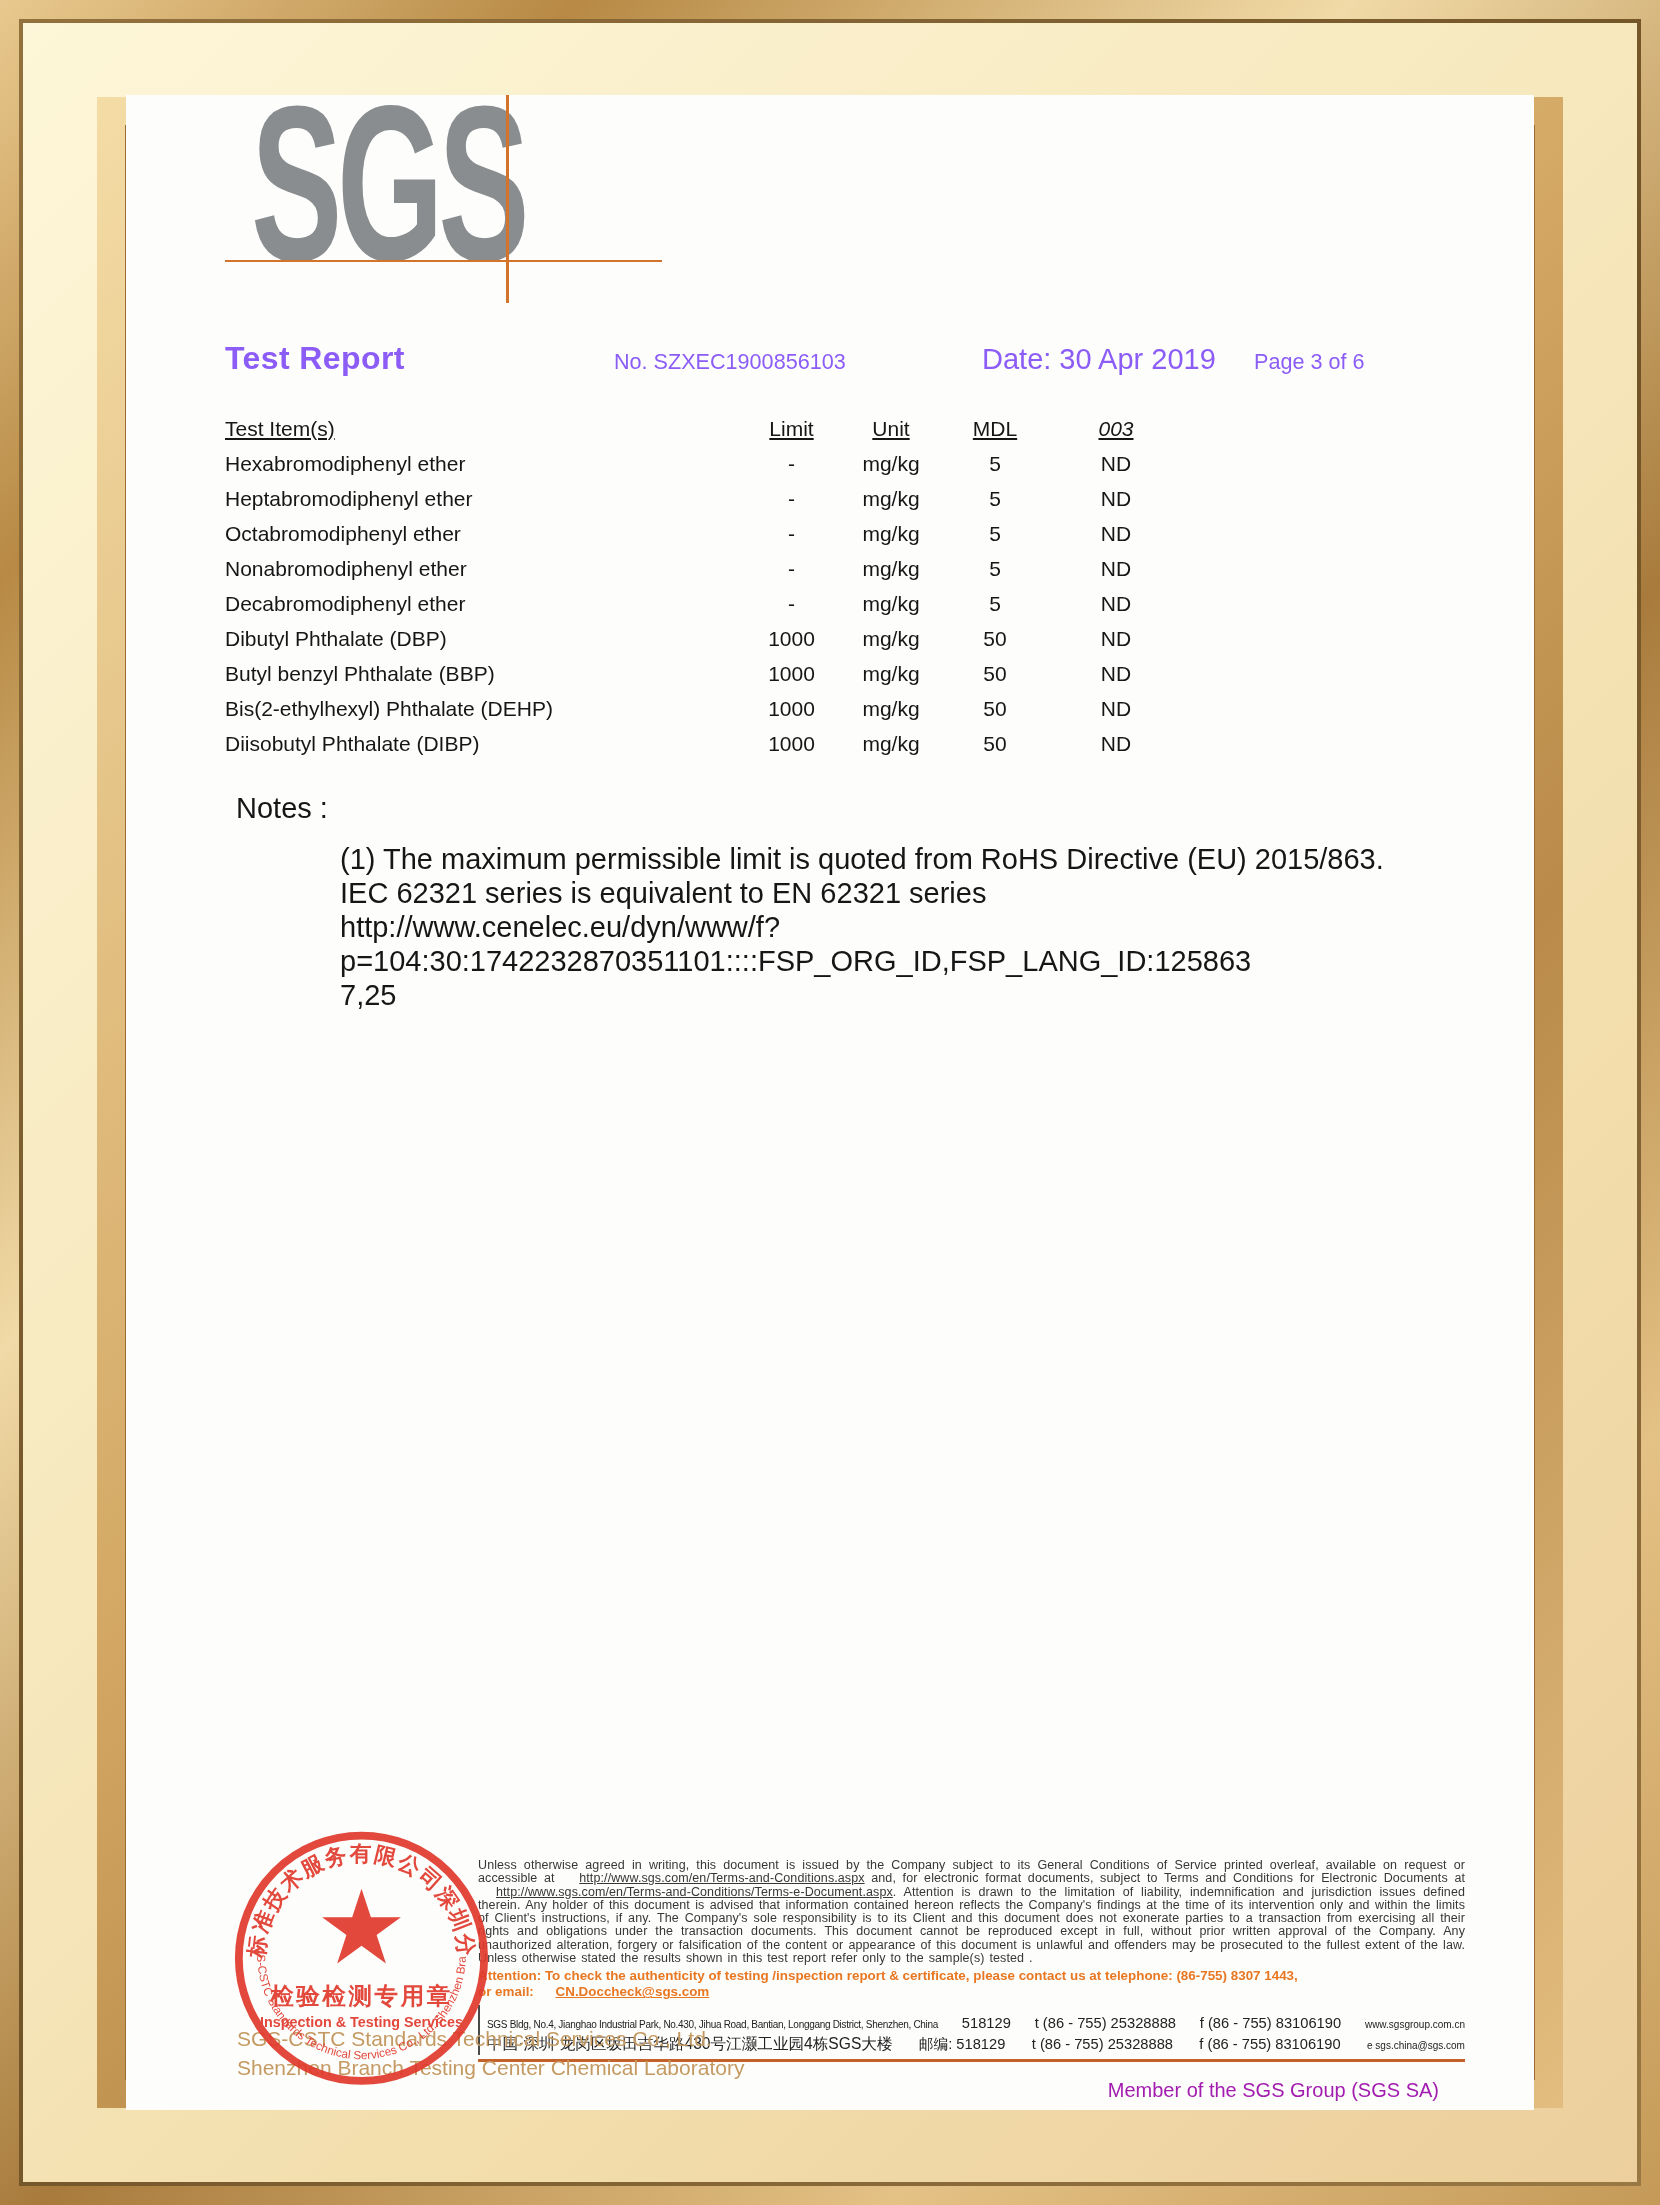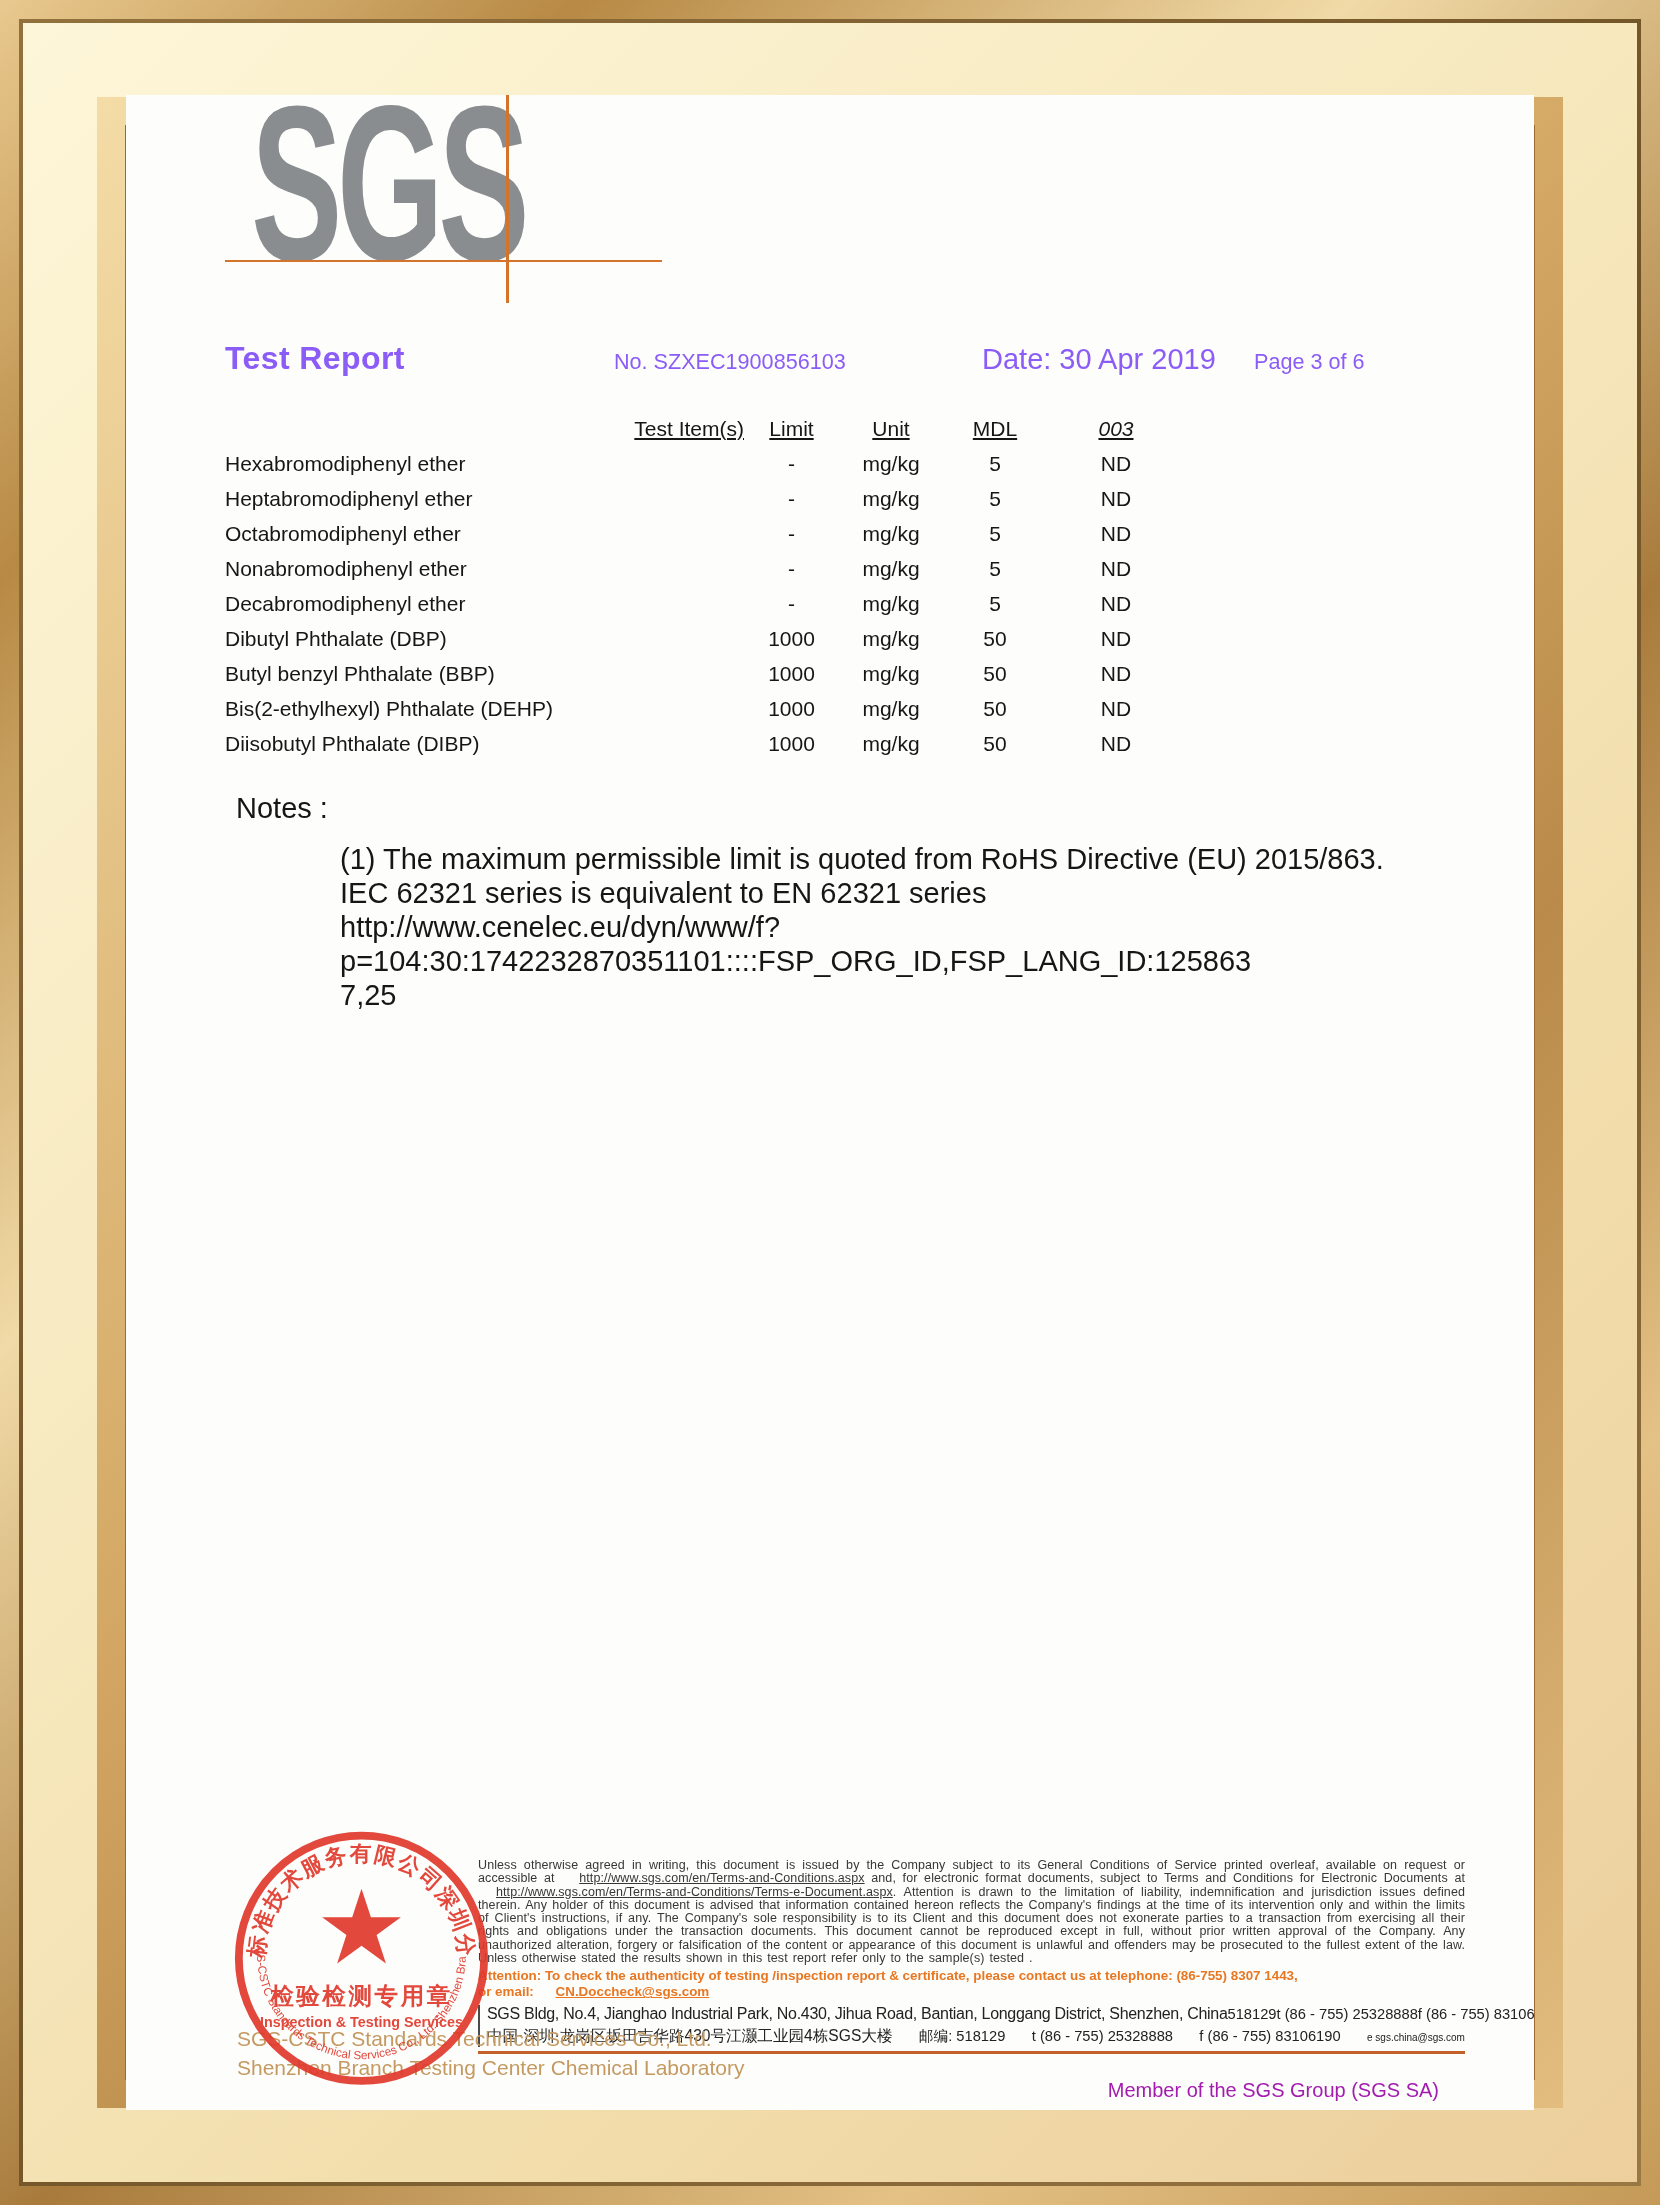--- a/index.html
+++ b/index.html
@@ -31,21 +31,21 @@
                 display:flex; align-items:baseline; color:#8b5cf6; }
   .hdr-title { width:389px; font-size:32px; font-weight:bold; letter-spacing:0.4px; }
   .hdr-no    { width:368px; font-size:21.6px; }
   .hdr-date  { width:272px; font-size:29px; }
   .hdr-page  { font-size:21.6px; }
 
   
   .tbl { position:absolute; left:99px; top:316px; border-collapse:collapse;
          font-size:21px; color:#161616; }
   .tbl th, .tbl td { font-weight:normal; height:35px; vertical-align:middle; white-space:nowrap; }
-  .tbl th { text-align:right; }
+  .tbl th { text-align:left; }
   .tbl .c { text-align:center; }
   .col-item{ width:519px; } .col-limit{ width:95px; } .col-unit{ width:104px; }
   .col-mdl{ width:104px;margin-top:17px; } .col-res{ width:138px; }
   .th-u { text-decoration:underline; }
   .th-ital { font-style:italic; }
 
   
   .notes { position:absolute; left:110px; top:697px; right:78px; font-size:29px; color:#161616; }
   .notes-label { margin-bottom:17.3px; }
   #notes-lines div { margin-left:104px; line-height:34px; }
@@ -58,21 +58,21 @@
   .stamp-svg { position:absolute; left:105px; top:105px; width:261px; height:261px;
                z-index:2; opacity:0.92; }
 
   .legal-col { position:absolute; left:352px; right:69px; top:138px; }
   .legal { font-size:12.5px; line-height:13.3px; text-align:justify; color:#373737;
            letter-spacing:0.1px; word-spacing:1.4px; }
   .u { text-decoration:underline;padding-left:18px; }
   .attention { margin-top:2.6px; color:#e87722; font-weight:bold; font-size:13.4px; line-height:16.4px; }
   .addr { margin-top:4.3px; border-left:2.6px solid #4a4a4a; padding-left:7px; color:#222; }
   .addr-row { display:flex; align-items:baseline; justify-content:space-between; white-space:nowrap; }
-  .addr-en  { font-size:16px; letter-spacing:-0.3px; }
+  .addr-en  { font-size:10px; letter-spacing:-0.3px;margin-top:14px; }
   .addr-cn  { font-size:15.6px; margin-top:2.6px; }
   .addr-num { font-size:14.7px; }
   .addr-sm  { font-size:10px; }
   .orange-rule { margin-top:4.3px; height:3.5px; background:#c4602a; }
   .member { position:absolute; right:95px; top:358px; font-size:20px; color:#a21caf; }
 </style>
 </head>
 <body>
 
 <div class="frame1"></div>

